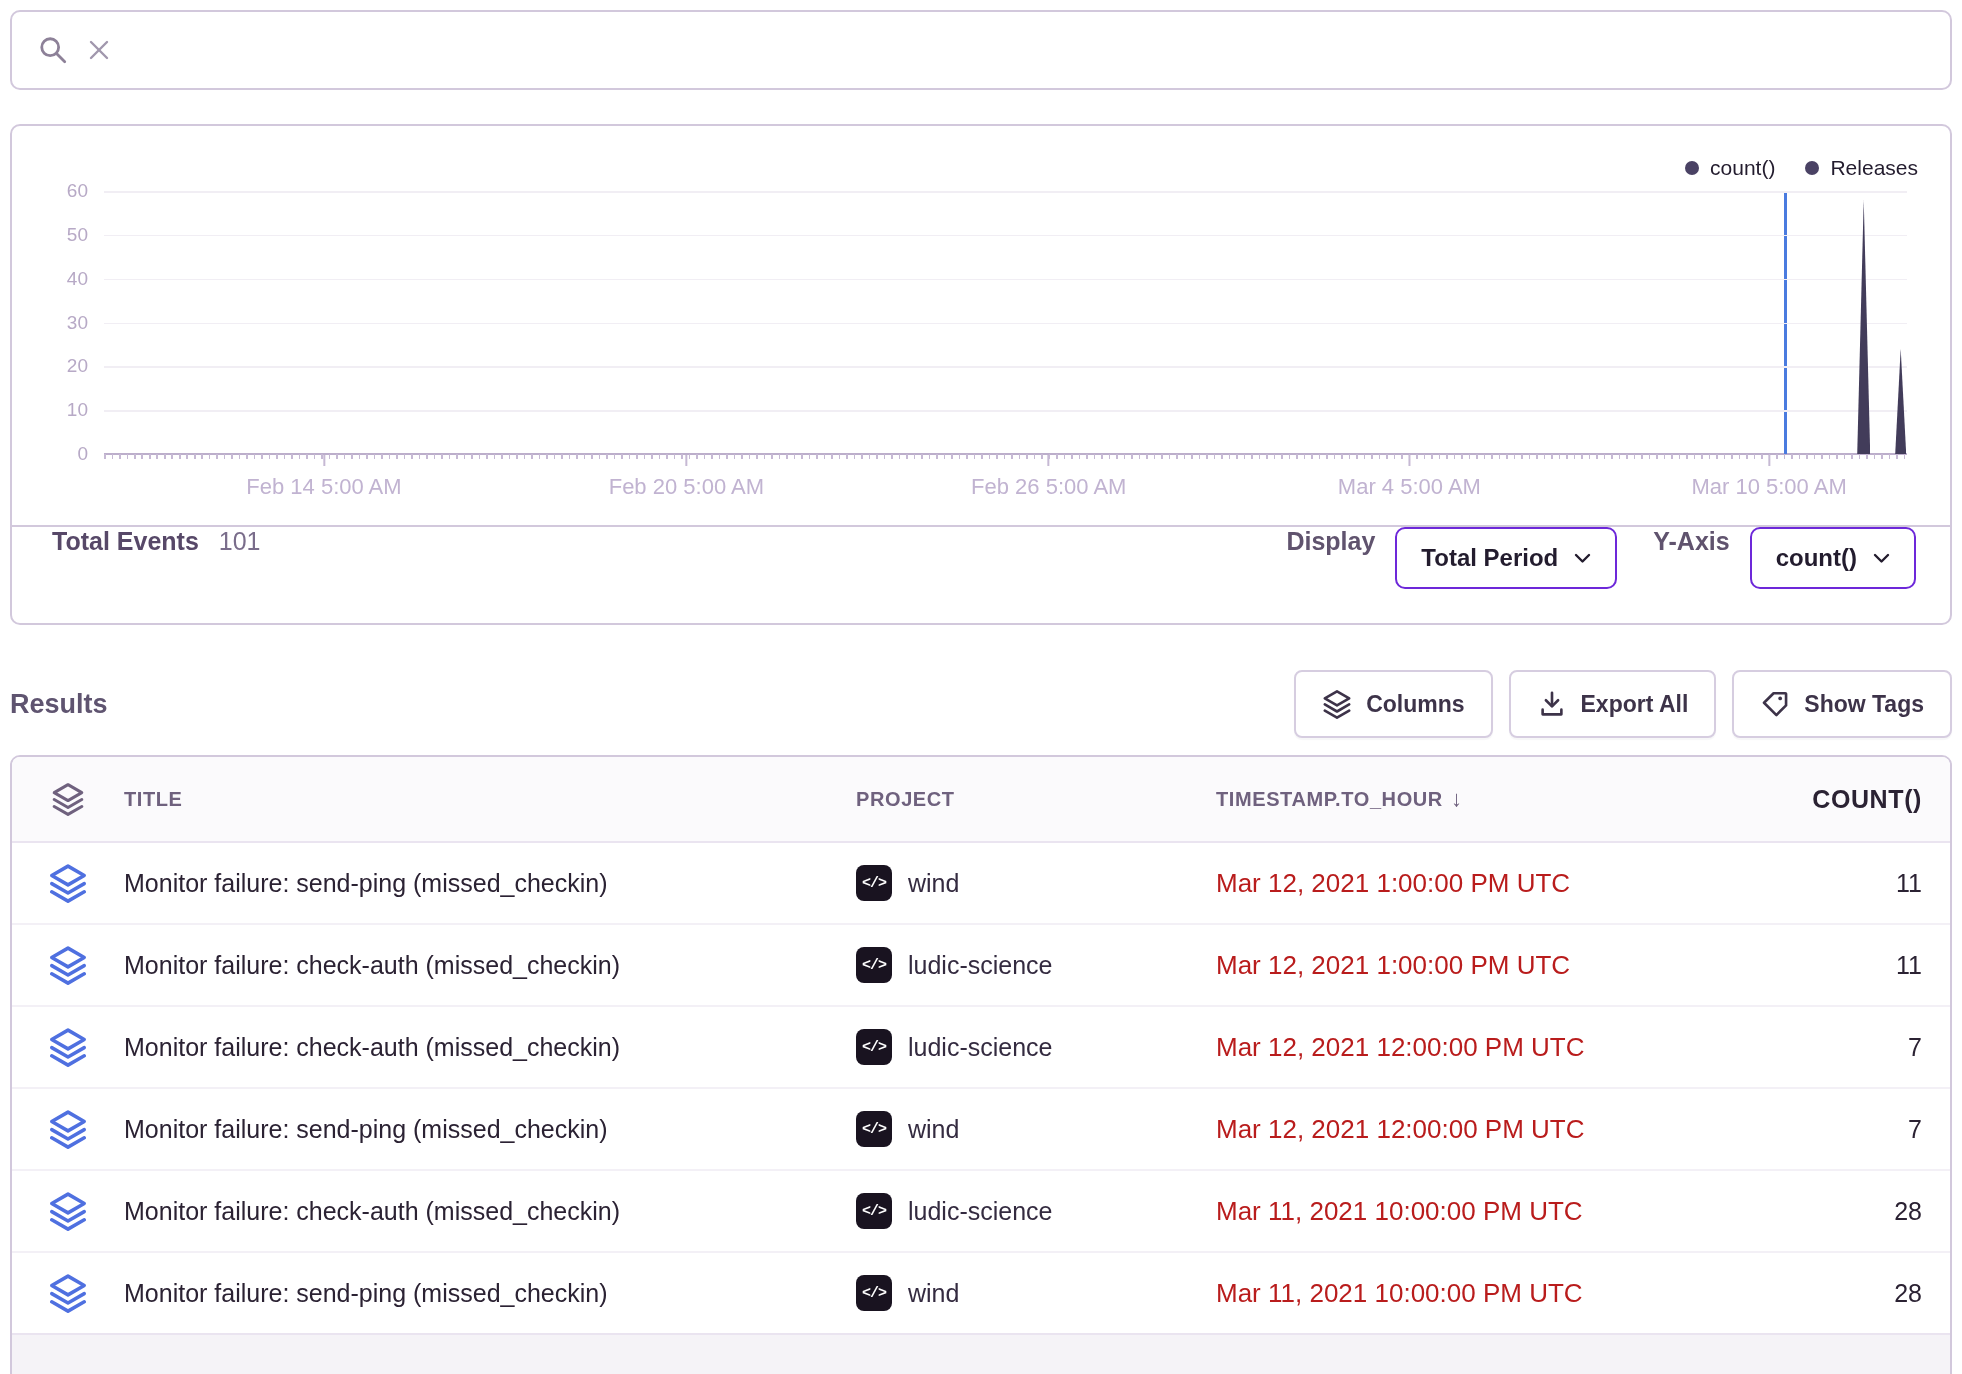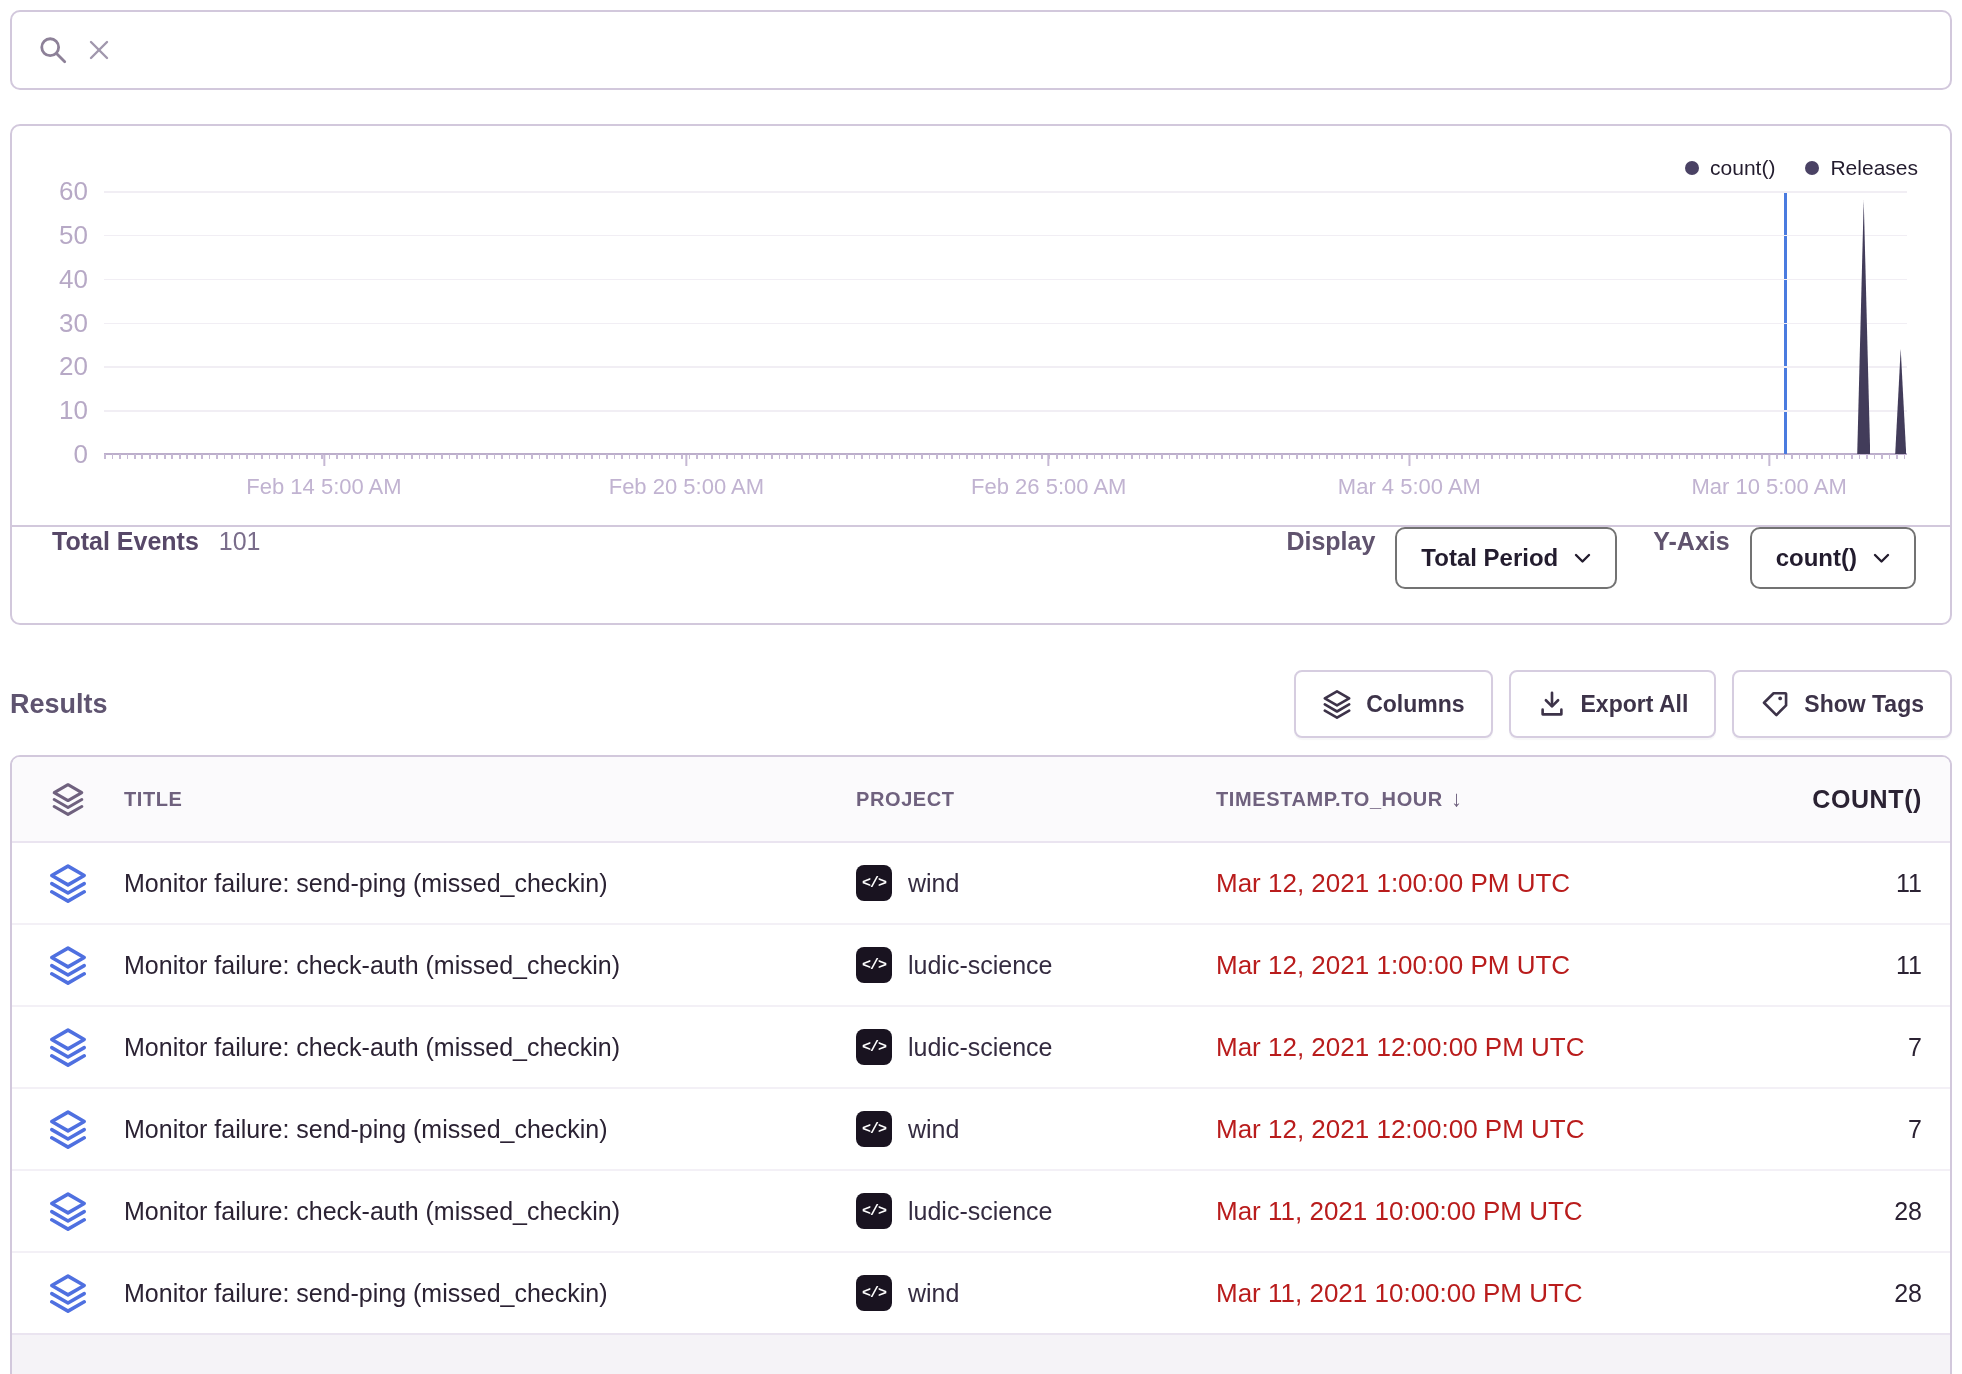--- a/index.html
+++ b/index.html
@@ -25,36 +25,36 @@
   .legend-item { display:flex; align-items:center; gap:11px; cursor:pointer; }
   .legend-dot { width:14px; height:14px; border-radius:50%; background:#4a4264; }
   .legend-label { font-size:21px; color:#231c2e; }
 
   .plot { position:absolute; left:92px; right:43px; top:65px; height:263px; }
   .gridline { position:absolute; left:0; right:0; height:1.5px; background:#f1eef4; }
   .axis-line { position:absolute; left:0; right:0; bottom:-1px; height:2px; background:#bcaecb; }
   .axis-minor-ticks { position:absolute; left:0; right:0; top:100%; height:5px;
     background:repeating-linear-gradient(to right,#c6b9d4 0 1.5px,transparent 1.5px 7.5px); }
   .ytick { position:absolute; right:calc(100% + 16px); transform:translateY(-50%);
-    font-size:26px; color:#b7a9c6; white-space:nowrap; }
+    font-size:19px; color:#b7a9c6; white-space:nowrap; }
   .xtick { position:absolute; top:calc(100% + 1px); transform:translateX(-50%);
     display:flex; flex-direction:column; align-items:center; }
   .xtick-mark { width:2px; height:11px; background:#c6b9d4; }
   .xtick-label { margin-top:8px; font-size:22px; color:#c1b3d1; white-space:nowrap; }
   .release-line { position:absolute; top:0; bottom:0; width:2.5px; background:#4a7bdf; }
   .spike { position:absolute; bottom:0; clip-path:polygon(50% 0,100% 100%,0 100%); background:#423c5a; }
 
   .summary-row { position:absolute; left:0; right:0; bottom:0; height:98px;
     border-top:2px solid #d2c8dc; display:flex; align-items:flex-start; padding:0 34px 0 40px; }
   .te-label { font-size:25px; font-weight:700; color:#574868; }
   .te-value { font-size:25px; color:#7a6d8b; margin-left:20px; }
   .summary-spacer { flex:1; }
   .ctl-label { font-size:25px; font-weight:700; color:#60536e; margin-right:20px; }
   .dd { display:flex; align-items:center; gap:16px; height:62px; padding:0 24px;
-    border:2px solid #737373; border-radius:10px; background:#fff; cursor:pointer;
+    border:2px solid #6d28d9; border-radius:10px; background:#fff; cursor:pointer;
     font-size:24px; font-weight:600; color:#231c2e; }
   .dd + .ctl-label { margin-left:36px; }
 
   
   .results-bar { position:absolute; left:10px; right:10px; top:674px; height:60px;
     display:flex; align-items:center; }
   .results-title { font-size:27px; font-weight:700; color:#5f5470; }
   .btn-group { margin-left:auto; display:flex; gap:16px; }
   .btn { height:68px; padding:0 26px; display:flex; align-items:center; gap:14px;
     border:2px solid #d6cde0; border-radius:8px; background:#fff; cursor:pointer;

